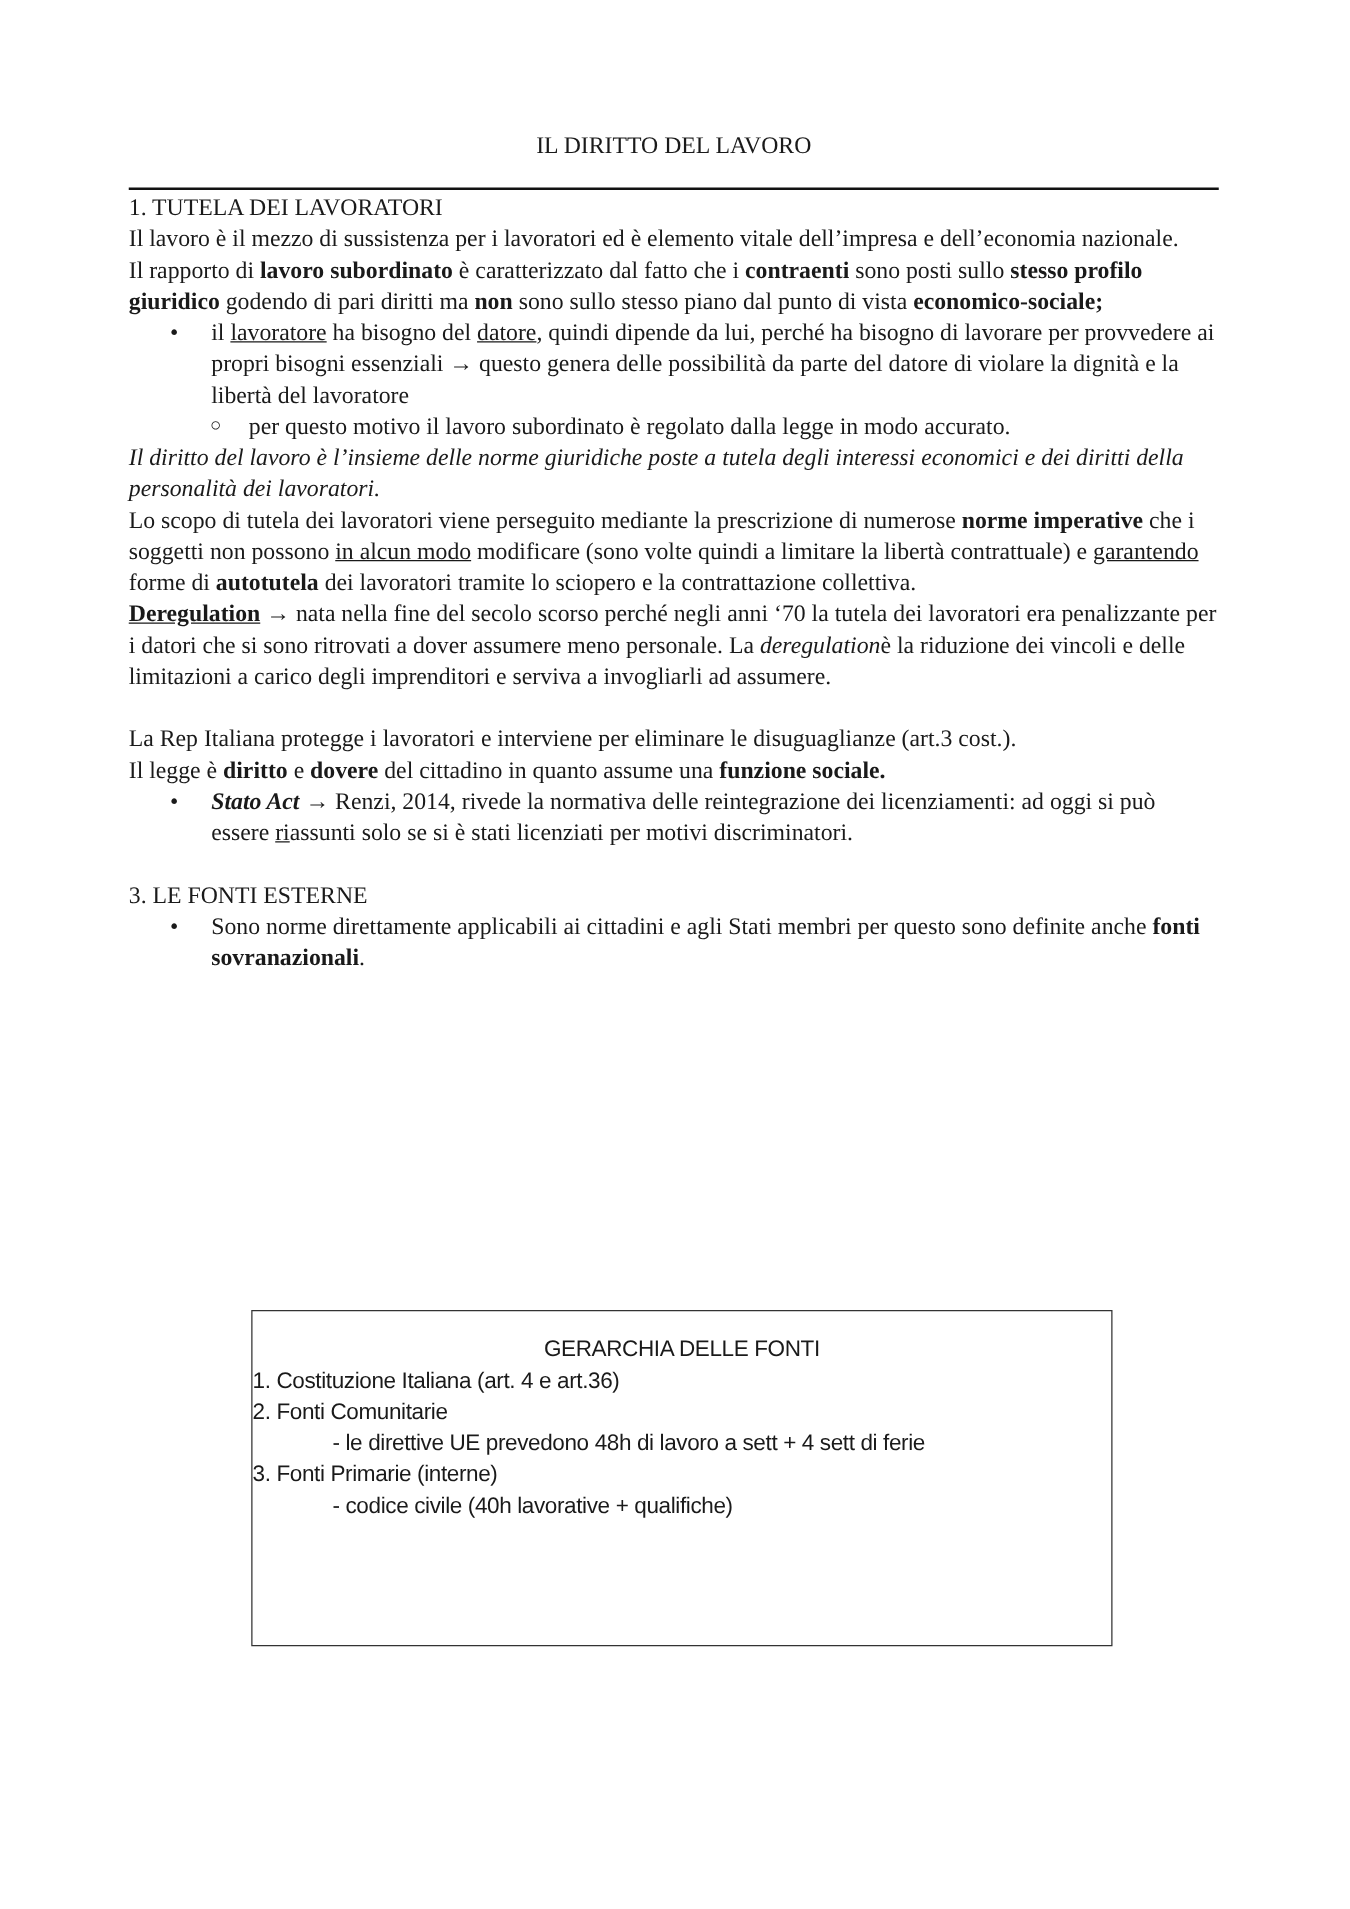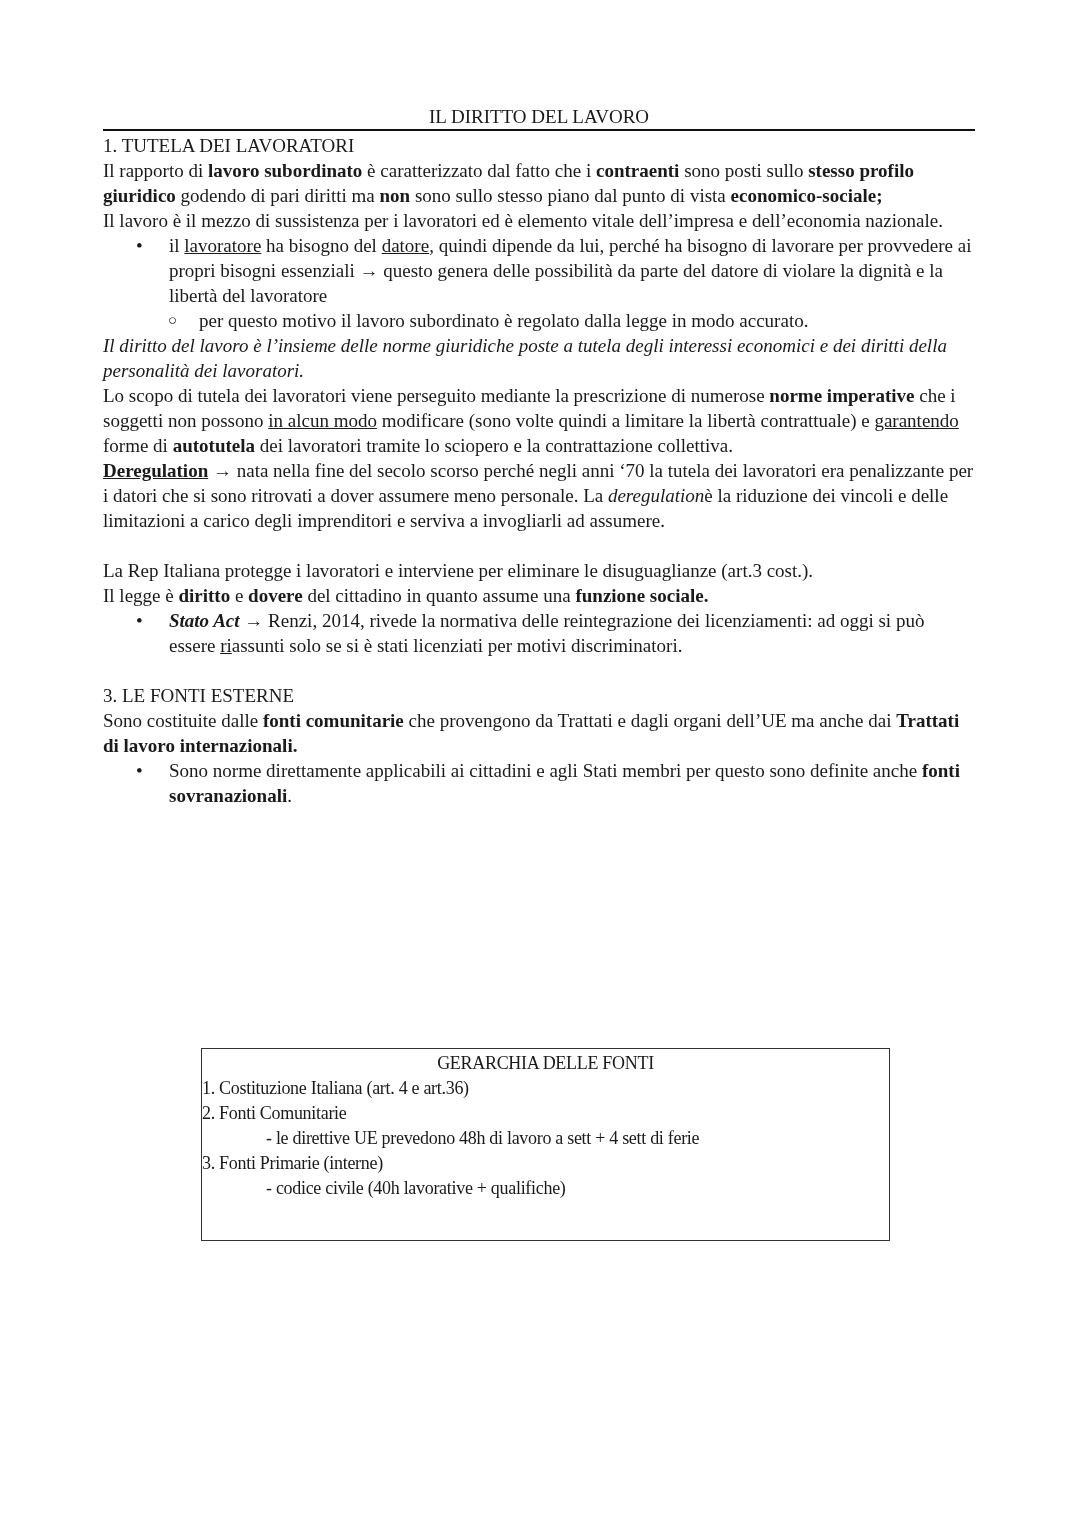--- a/index.html
+++ b/index.html
@@ -2,54 +2,54 @@
 <html><head>
   <meta charset="utf-8">
   <style>
     html, body { margin: 0; padding: 0; background: #ffffff; }
     body {
       width: 1080px; height: 1527px; position: relative; overflow: hidden;
       font-family: "Liberation Serif", "DejaVu Serif", serif;
       color: #1a1a1a; font-size: 19px; line-height: 25px;
     }
     .page { position: absolute; left: 103px; top: 104px; width: 872px; }
-    .title { text-align: center; font-size: 19px; height: 25px; }
+    .title { text-align: center; font-size: 19px; height: 25px; margin-bottom: 21px; }
     .rule { border-top: 2px solid #111; margin-bottom: 2px; }
     p { margin: 0; }
     .h { margin: 0; }
     .gap { height: 25px; }
     b { font-weight: bold; }
     u { }
     ul.l1 { list-style: none; margin: 0; padding: 0; }
     ul.l1 > li { position: relative; padding-left: 66px; }
     ul.l1 > li > .bul { position: absolute; left: 33px; top: 0; }
     ul.l2 { list-style: none; margin: 0; padding: 0; }
     ul.l2 > li { position: relative; padding-left: 96px; margin-left: -66px; }
     ul.l2 > li > .bul { position: absolute; left: 65px; top: 0; font-size: 15px; }
     .box {
-      position: absolute; left: 201px; top: 1048px; width: 689px; height: 193px;
+      position: absolute; left: 201px; top: 1048px; width: 689px; height: 269px;
       border: 1px solid #333; box-sizing: border-box;
-      font-family: Liberation Serif, serif; font-size: 18px; line-height: 25px;
-      padding-top: 2px; letter-spacing: -0.3px;
+      font-family: Liberation Sans, sans-serif; font-size: 18px; line-height: 25px;
+      padding-top: 18px; letter-spacing: -0.3px;
     }
     .box .bt { text-align: center; }
     .box .row { padding-left: 0; }
     .box .sub { padding-left: 64px; }
   </style>
 </head>
 <body>
 
 <div class="page">
   <div class="title">IL DIRITTO DEL LAVORO</div>
   <div class="rule"></div>
 
   <section>
     <p class="h">1. TUTELA DEI LAVORATORI</p>
+    <p>Il lavoro è il mezzo di sussistenza per i lavoratori ed è elemento vitale dell’impresa e dell’economia nazionale.</p>
     <p><span>Il rapporto di </span><b>lavoro subordinato</b><span> è caratterizzato dal fatto che i </span><b>contraenti</b><span> sono posti sullo </span><b>stesso profilo giuridico</b><span> godendo di pari diritti ma </span><b>non</b><span> sono sullo stesso piano dal punto di vista </span><b>economico-sociale;</b></p>
-    <p>Il lavoro è il mezzo di sussistenza per i lavoratori ed è elemento vitale dell’impresa e dell’economia nazionale.</p>
     <ul class="l1">
       <li>
         <span class="bul">•</span>
         <span>il </span><u>lavoratore</u><span> ha bisogno del </span><u>datore</u><span>, quindi dipende da lui, perché ha bisogno di lavorare per provvedere ai propri bisogni essenziali → questo genera delle possibilità da parte del datore di violare la dignità e la libertà del lavoratore</span>
         <ul class="l2">
           <li>
             <span class="bul">○</span>
             <span>per questo motivo il lavoro subordinato è regolato dalla legge in modo accurato.</span>
           </li>
         </ul>
@@ -70,21 +70,20 @@
         <span class="bul">•</span>
         <b><i>Stato Act</i></b><span> → Renzi, 2014, rivede la normativa delle reintegrazione dei licenziamenti: ad oggi si può essere </span><u>ri</u><span>assunti solo se si è stati licenziati per motivi discriminatori.</span>
       </li>
     </ul>
   </section>
 
   <div class="gap"></div>
 
   <section>
     <p class="h">3. LE FONTI ESTERNE</p>
-    <p><span>Sono costituite dalle </span><b>fonti comunitarie</b><span> che provengono da Trattati e dagli organi dell’UE ma anche dai </span><b>Trattati di lavoro internazionali.</b></p>
     <ul class="l1">
       <li>
         <span class="bul">•</span>
         <span>Sono norme direttamente applicabili ai cittadini e agli Stati membri per questo sono definite anche </span><b>fonti sovranazionali</b><span>.</span>
       </li>
     </ul>
   </section>
 </div>
 
 <div class="box">

